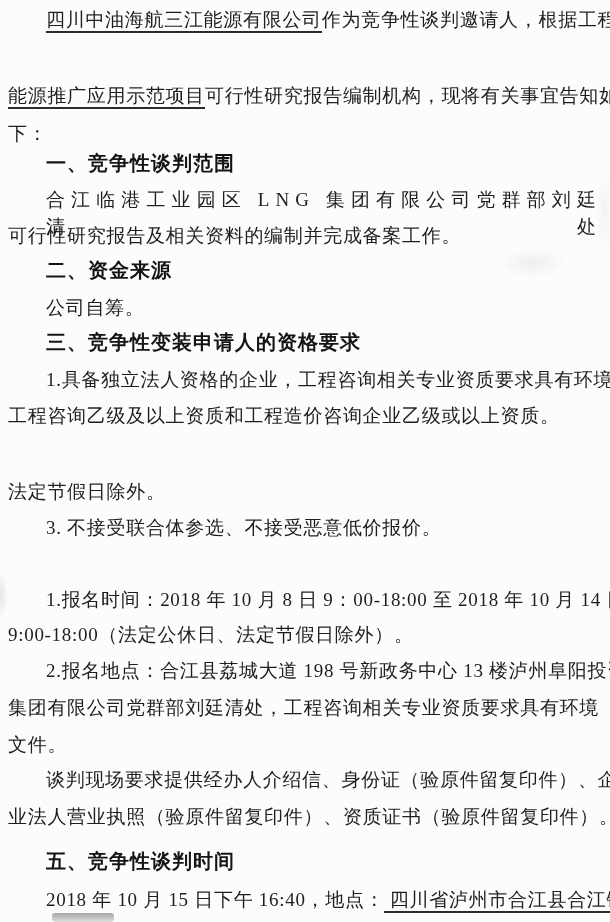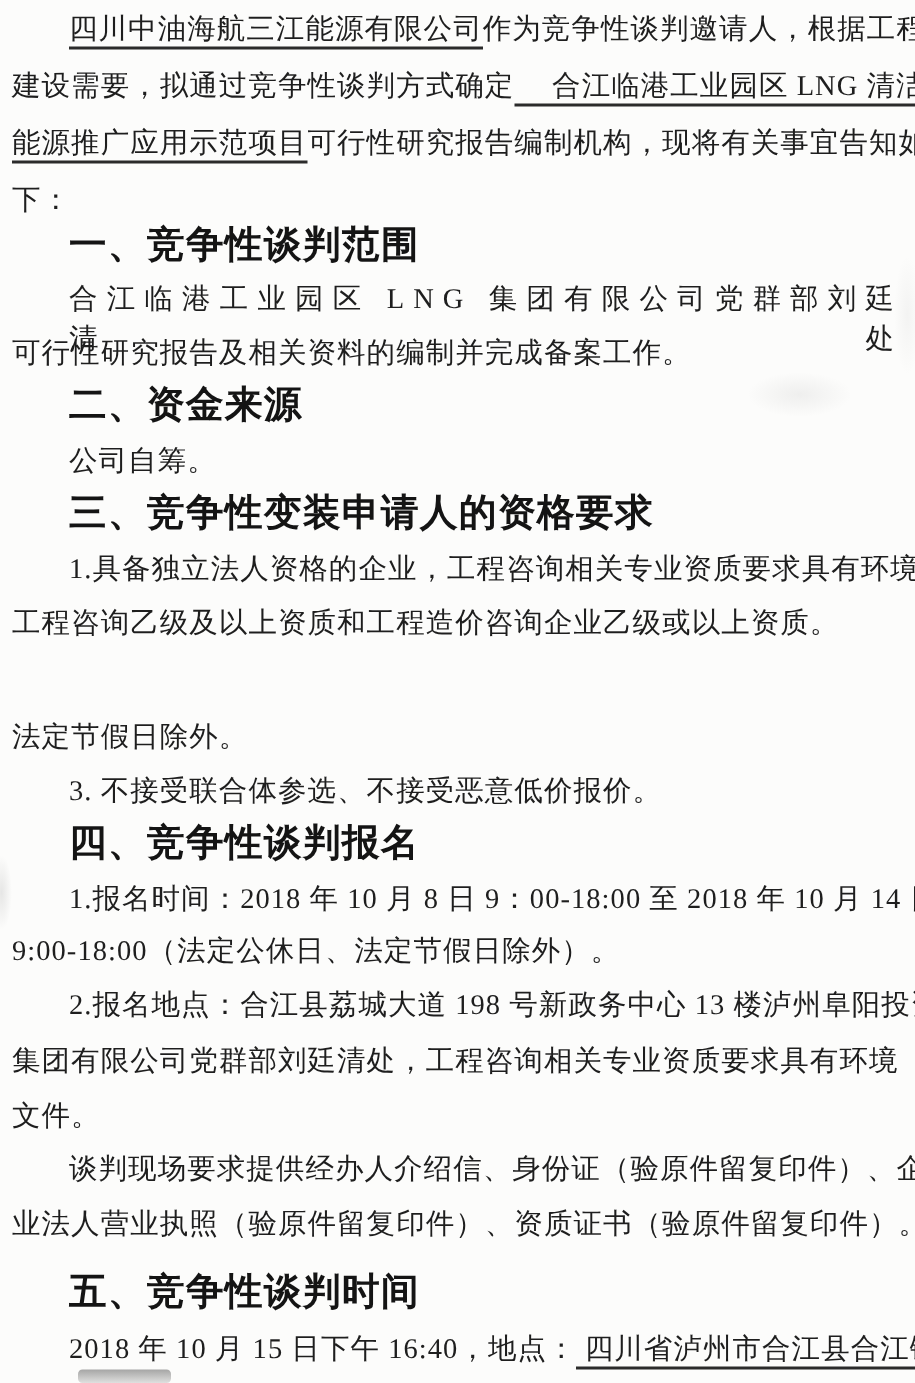--- a/index.html
+++ b/index.html
@@ -24,21 +24,21 @@
     line-height: 27px;
     letter-spacing: 0.7px;
     white-space: pre;
     color: #1e1e1e;
   }
   .indent { padding-left: 38px; }
 
   .heading {
     font-family: "Liberation Sans", "DejaVu Sans", sans-serif;
     font-weight: bold;
-    font-size: 25px;
+    font-size: 20px;
     letter-spacing: 1px;
     color: #141414;
   }
 
   .u {
     border-bottom: 2px solid #2b2b2b;
     padding-bottom: 1px;
   }
 
   
@@ -63,38 +63,36 @@
         background: radial-gradient(ellipse at center, rgba(130,130,130,0.18), rgba(130,130,130,0) 70%); }
   .a4 { left: 52px; top: 913px; width: 62px; height: 9px; border-radius: 3px;
         background: linear-gradient(to bottom, rgba(60,60,60,0.45), rgba(60,60,60,0.15)); }
 </style>
 </head>
 <body>
 
 <div class="page">
 
   <div class="ln indent" style="top:6px"><span class="u">四川中油海航三江能源有限公司</span><span>作为竞争性谈判邀请人，根据工程</span></div>
-  <div class="ln" style="top:44px"><span>建设需要，拟通过竞争性谈判方式确定</span><span class="u">　 合江临港工业园区 LNG 清洁</span></div>
   <div class="ln" style="top:82px"><span class="u">能源推广应用示范项目</span><span>可行性研究报告编制机构，现将有关事宜告知如</span></div>
   <div class="ln" style="top:120px">下：</div>
 
   <div class="ln indent heading" style="top:150px">一、竞争性谈判范围</div>
   <div class="ln indent spread" style="top:186px">合江临港工业园区 LNG 集团有限公司党群部刘廷清处</div>
   <div class="ln" style="top:222px">可行性研究报告及相关资料的编制并完成备案工作。</div>
 
   <div class="ln indent heading" style="top:257px">二、资金来源</div>
   <div class="ln indent" style="top:294px">公司自筹。</div>
 
   <div class="ln indent heading" style="top:329px">三、竞争性变装申请人的资格要求</div>
   <div class="ln indent" style="top:366px">1.具备独立法人资格的企业，工程咨询相关专业资质要求具有环境</div>
   <div class="ln" style="top:402px">工程咨询乙级及以上资质和工程造价咨询企业乙级或以上资质。</div>
   <div class="ln" style="top:478px">法定节假日除外。</div>
   <div class="ln indent" style="top:514px">3. 不接受联合体参选、不接受恶意低价报价。</div>
 
-  <div class="ln indent heading" style="top:549px">四、竞争性谈判报名</div>
   <div class="ln indent" style="top:586px">1.报名时间：2018 年 10 月 8 日 9：00-18:00 至 2018 年 10 月 14 日</div>
   <div class="ln" style="top:621px">9:00-18:00（法定公休日、法定节假日除外）。</div>
   <div class="ln indent" style="top:657px">2.报名地点：合江县荔城大道 198 号新政务中心 13 楼泸州阜阳投资</div>
   <div class="ln" style="top:694px">集团有限公司党群部刘廷清处，工程咨询相关专业资质要求具有环境</div>
   <div class="ln" style="top:731px">文件。</div>
   <div class="ln" style="top:803px">业法人营业执照（验原件留复印件）、资质证书（验原件留复印件）。</div>
   <div class="ln indent" style="top:766px">谈判现场要求提供经办人介绍信、身份证（验原件留复印件）、企</div>
 
   <div class="ln indent heading" style="top:848px">五、竞争性谈判时间</div>
   <div class="ln indent" style="top:886px"><span>2018 年 10 月 15 日下午 16:40，地点：</span><span class="u"> 四川省泸州市合江县合江镇</span></div>

